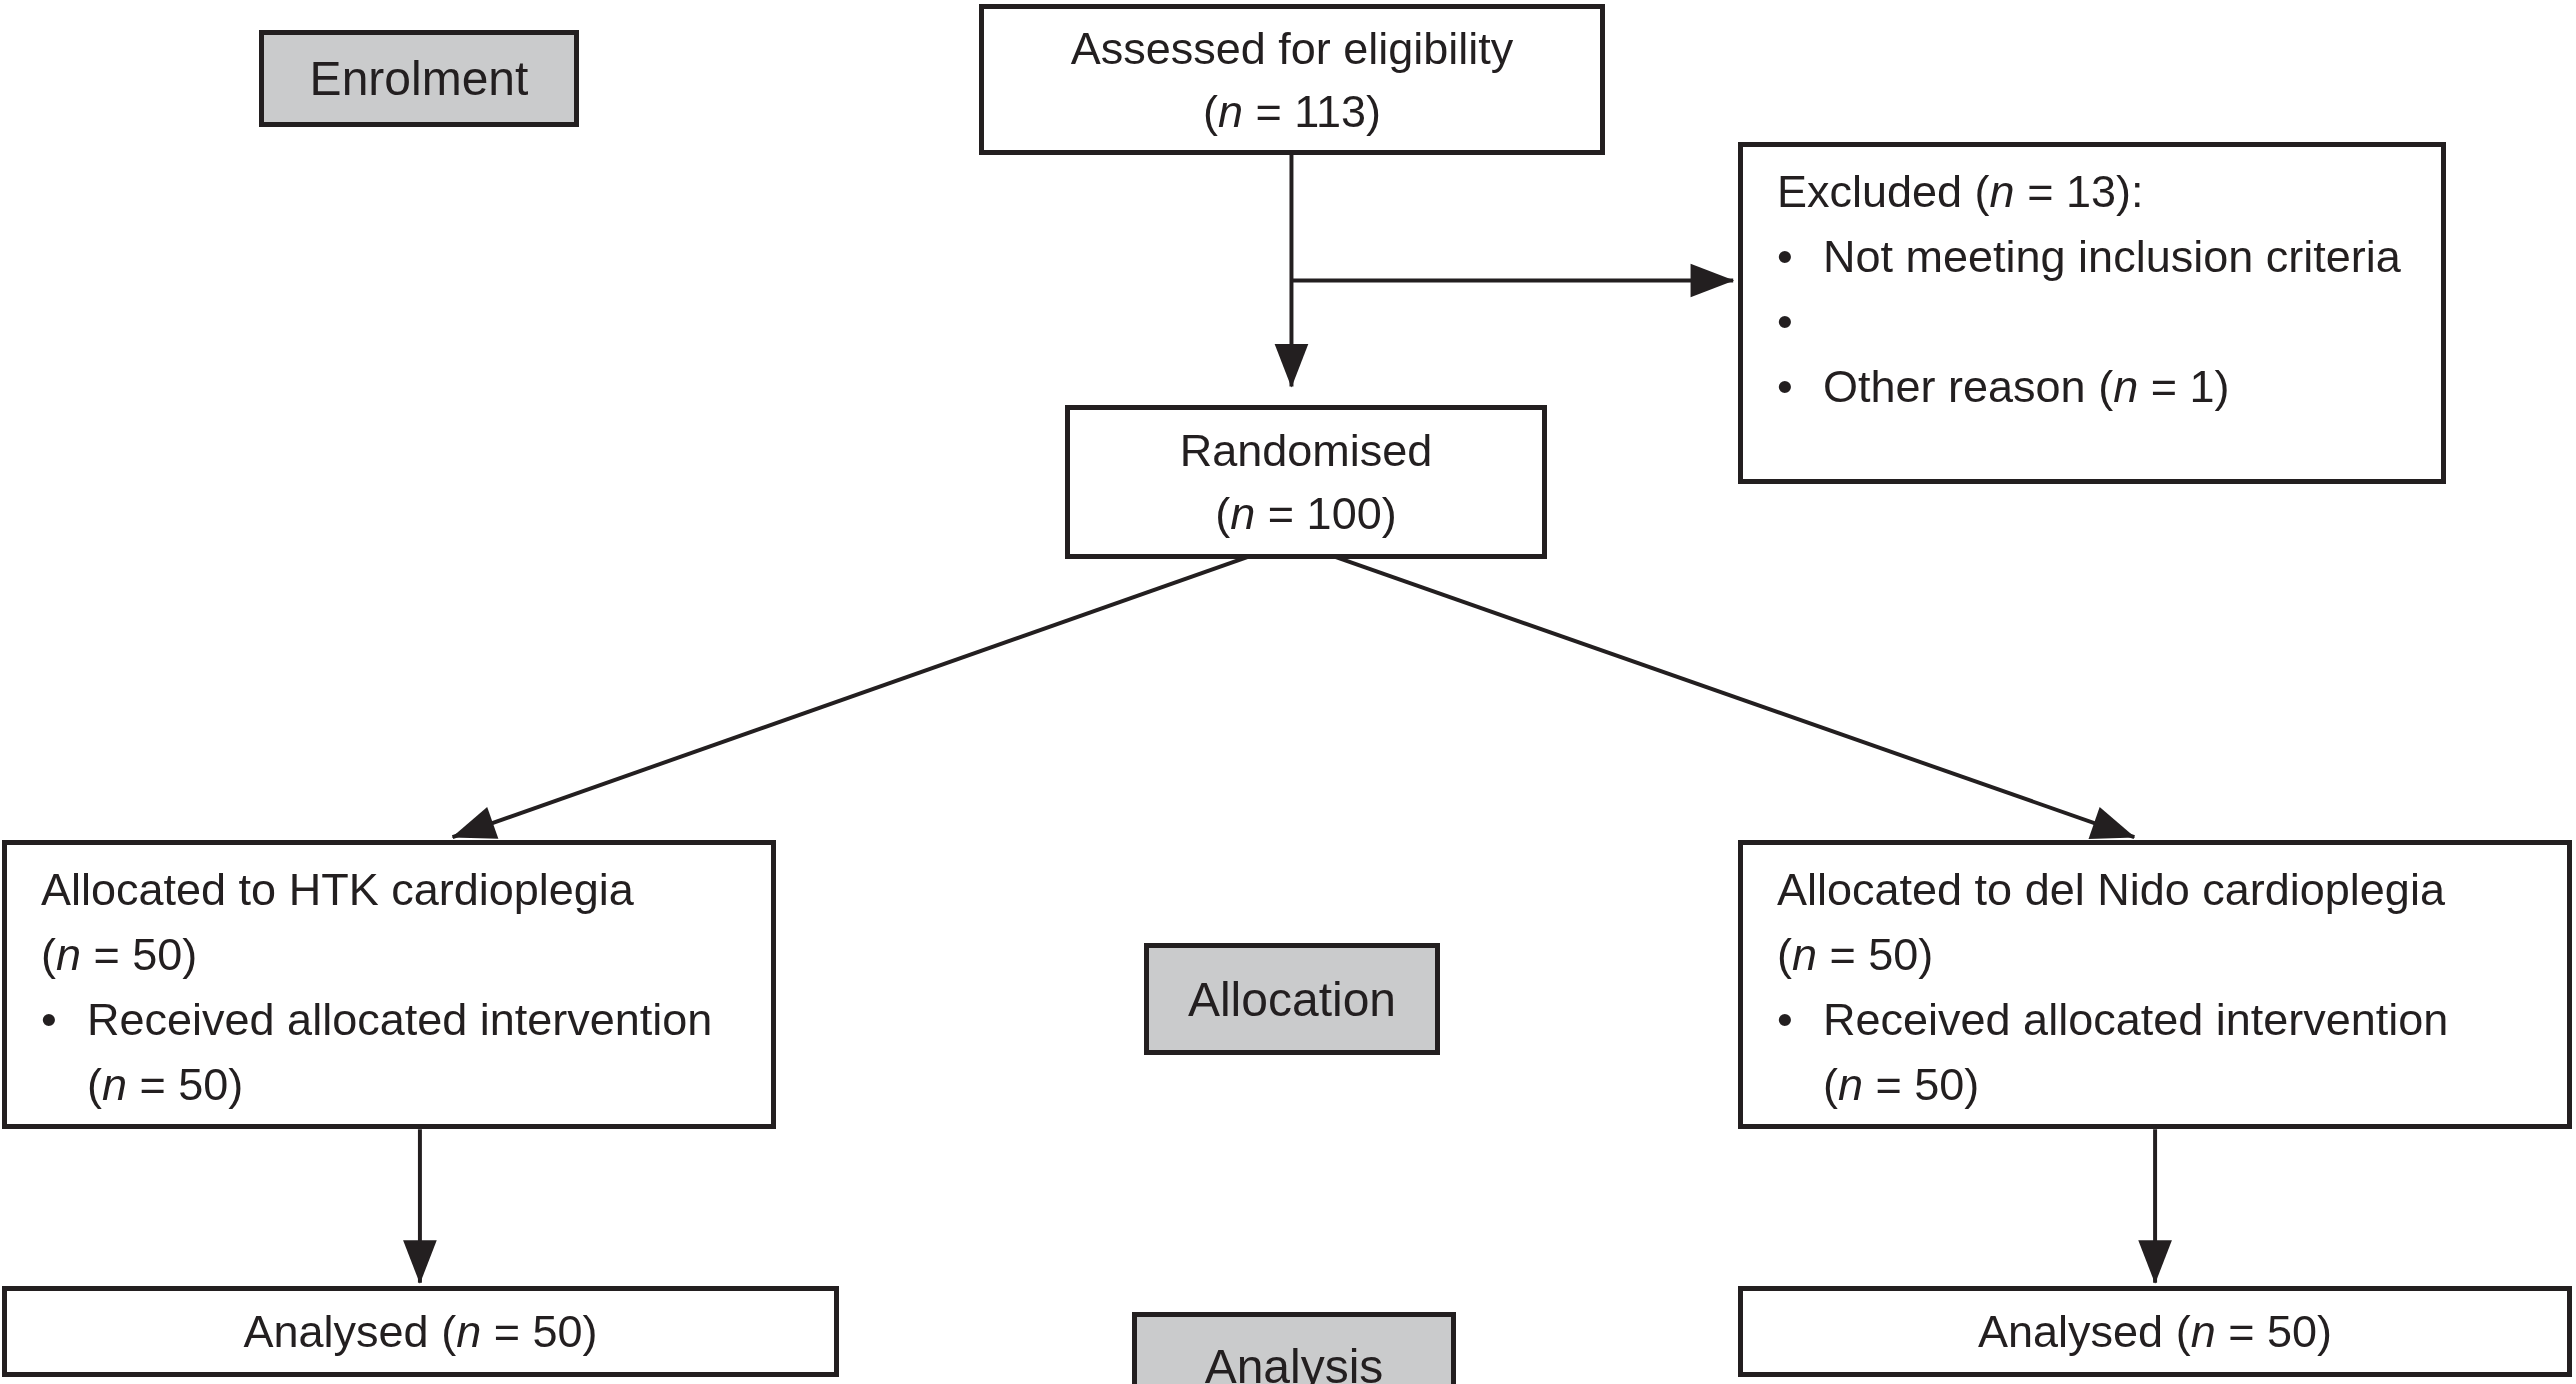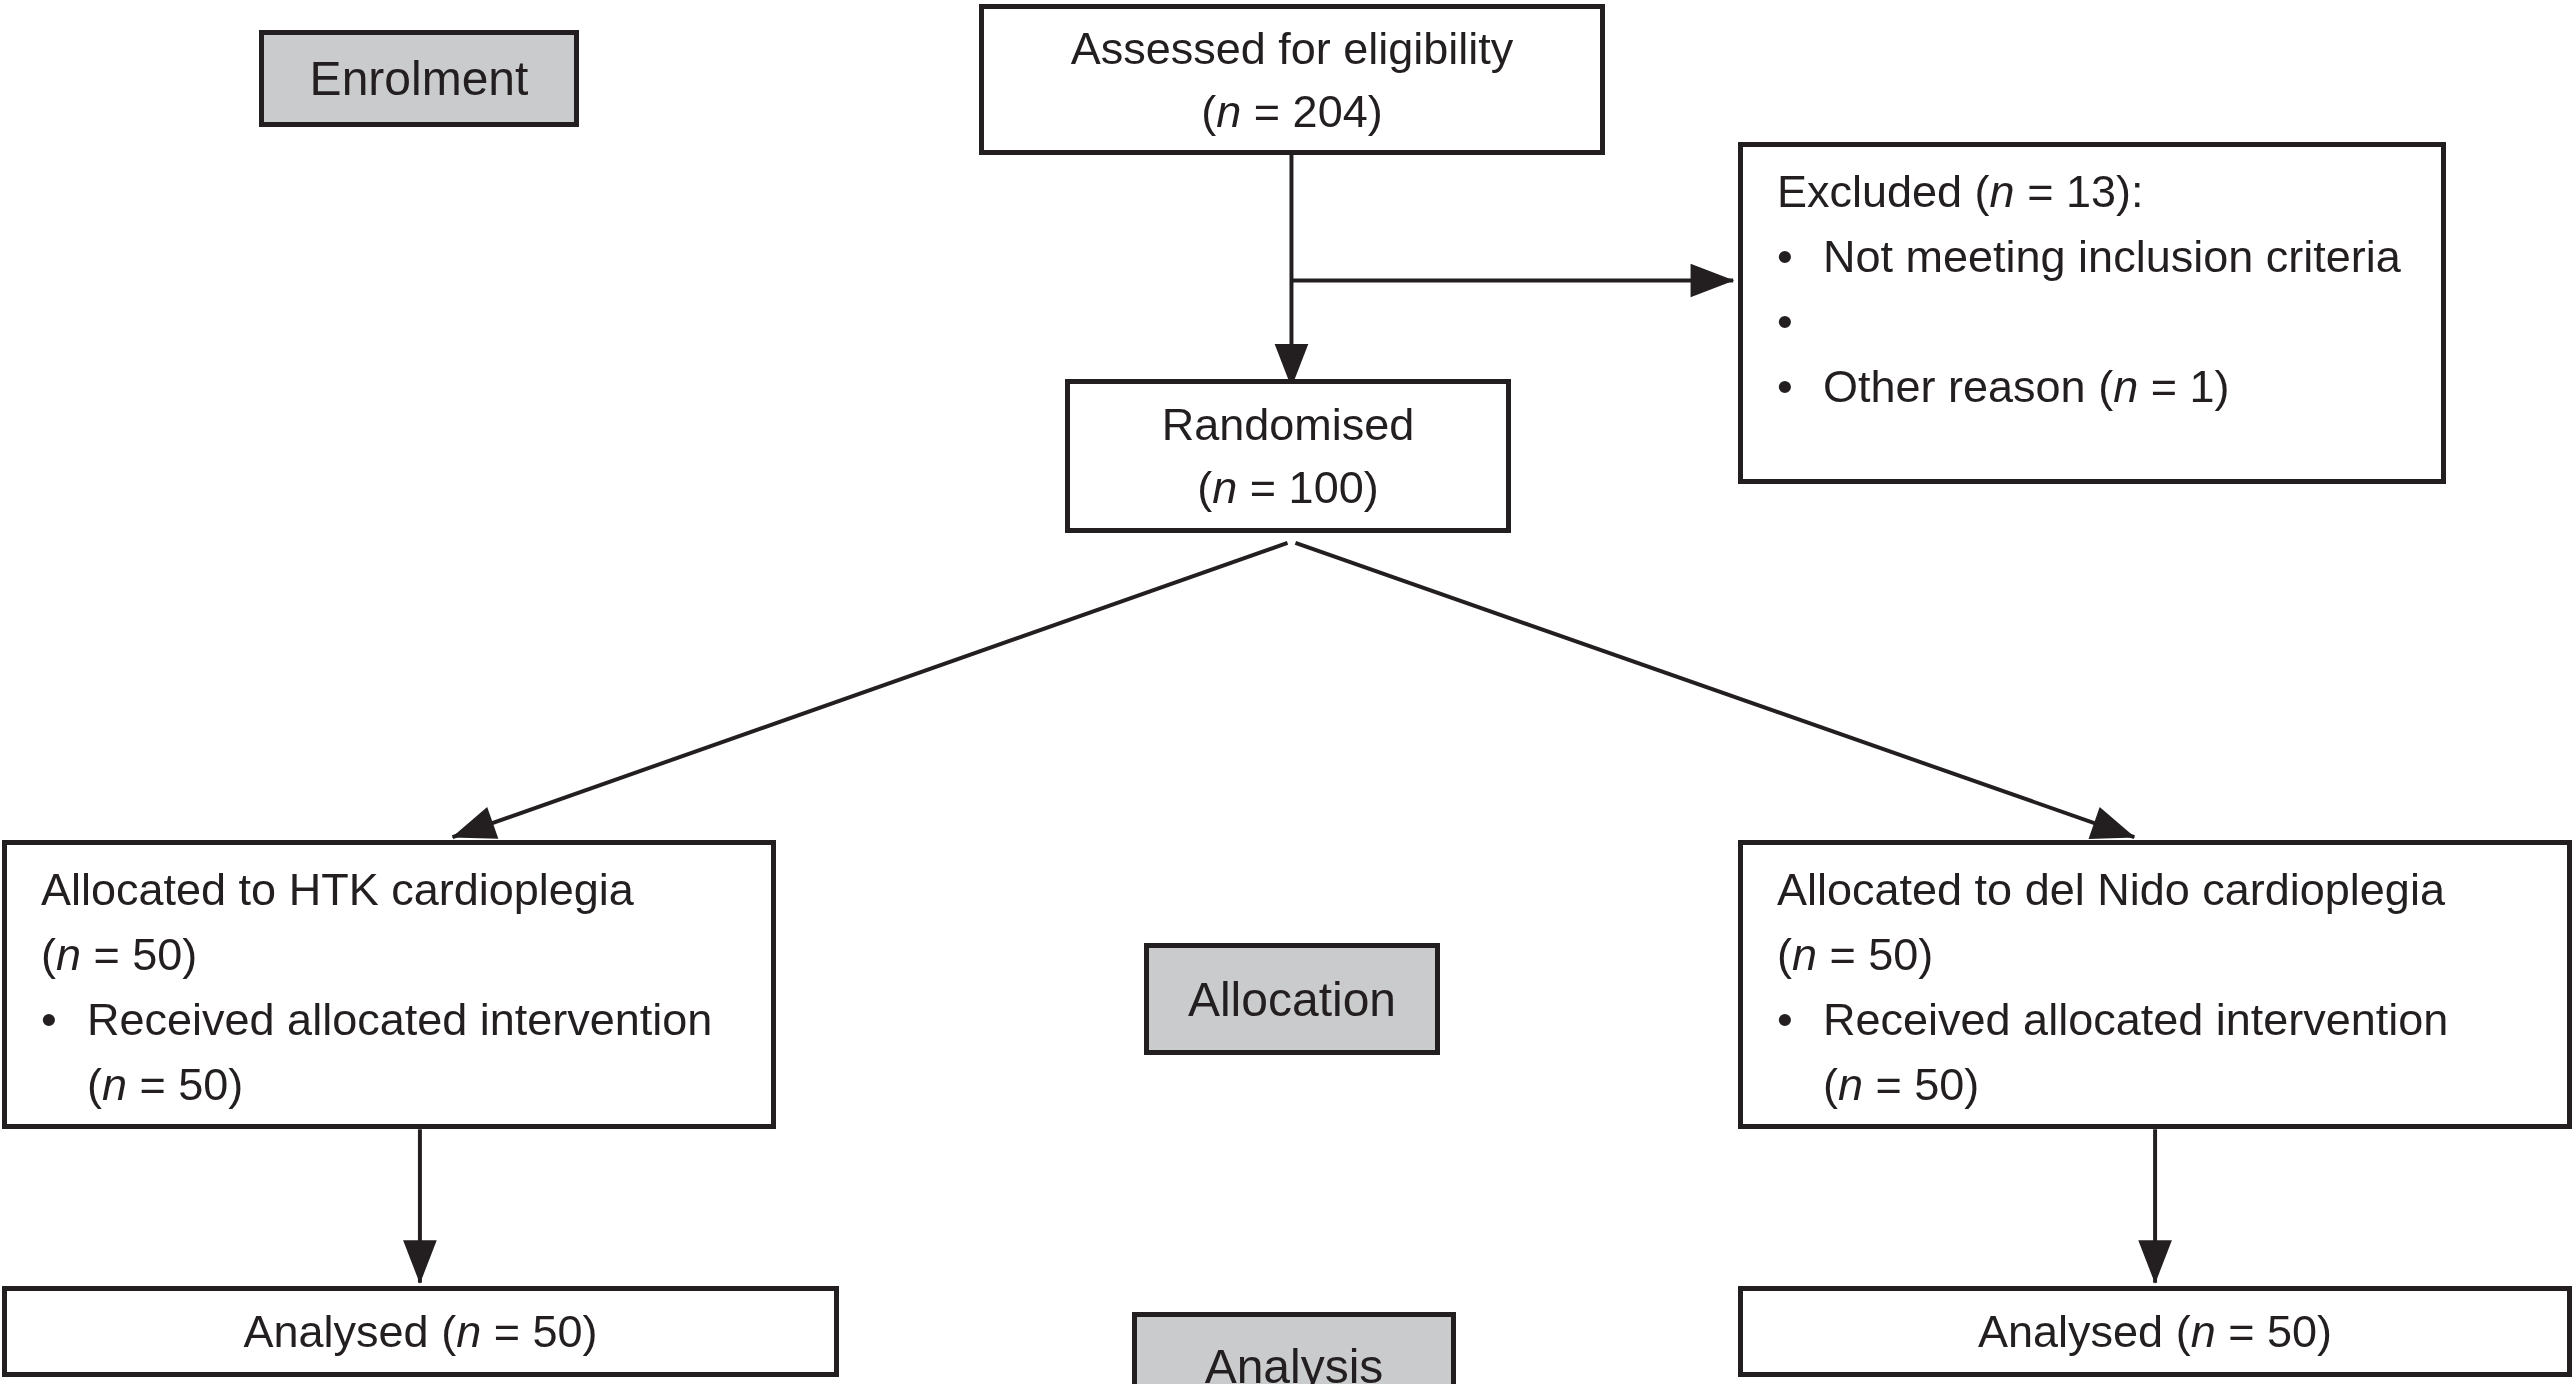--- a/index.html
+++ b/index.html
@@ -55,21 +55,21 @@
   }
   .ln{white-space:nowrap;}
   .brow{display:flex;white-space:nowrap;}
   .bullet{width:46px;flex:none;}
   .nvar{font-style:italic;}
 
   
   #b-enrolment      {left:259px;  top:30px;   width:320px; height:97px;}
   #b-assessed       {left:979px;  top:4px;    width:626px; height:151px;text-align:center;}
   #b-excluded       {left:1738px; top:102px;  width:708px; height:342px;margin-top:40px;}
-  #b-randomised     {left:1065px; top:379px;  width:446px; height:154px;}
+  #b-randomised     {left:1065px; top:405px;  width:482px; height:154px;}
   #b-alloc-left     {left:2px;    top:840px;  width:774px; height:289px;}
   #b-allocation     {left:1144px; top:943px;  width:296px; height:112px;}
   #b-alloc-right    {left:1738px; top:840px;  width:834px; height:289px;}
   #b-analysed-left  {left:2px;    top:1286px; width:837px; height:91px; display:flex;align-items:center;justify-content:center;}
   #b-analysis       {left:1132px; top:1312px; width:324px; height:109px;}
   #b-analysed-right {left:1738px; top:1286px; width:834px; height:91px; display:flex;align-items:center;justify-content:center;}
 </style>
 </head>
 <body>
 
@@ -94,21 +94,21 @@
   </div>
   <div class="box stage" id="b-allocation">
     <span>Allocation</span>
   </div>
   <div class="box stage" id="b-analysis">
     <span>Analysis</span>
   </div>
 
   <div class="box centerbox" id="b-assessed">
     <div class="ln">Assessed for eligibility</div>
-    <div class="ln"><span>(</span><span class="nvar">n</span><span> = 204)</span></div>
+    <div class="ln"><span>(</span><span class="nvar">n</span><span> = 113)</span></div>
   </div>
 
   <div class="box leftbox" id="b-excluded">
     <div class="ln"><span>Excluded (</span><span class="nvar">n</span><span> = 13):</span></div>
     <div class="brow">
       <span class="bullet">•</span>
       <span>Not meeting inclusion criteria</span>
     </div>
     <div class="brow">
       <span class="bullet">•</span>

